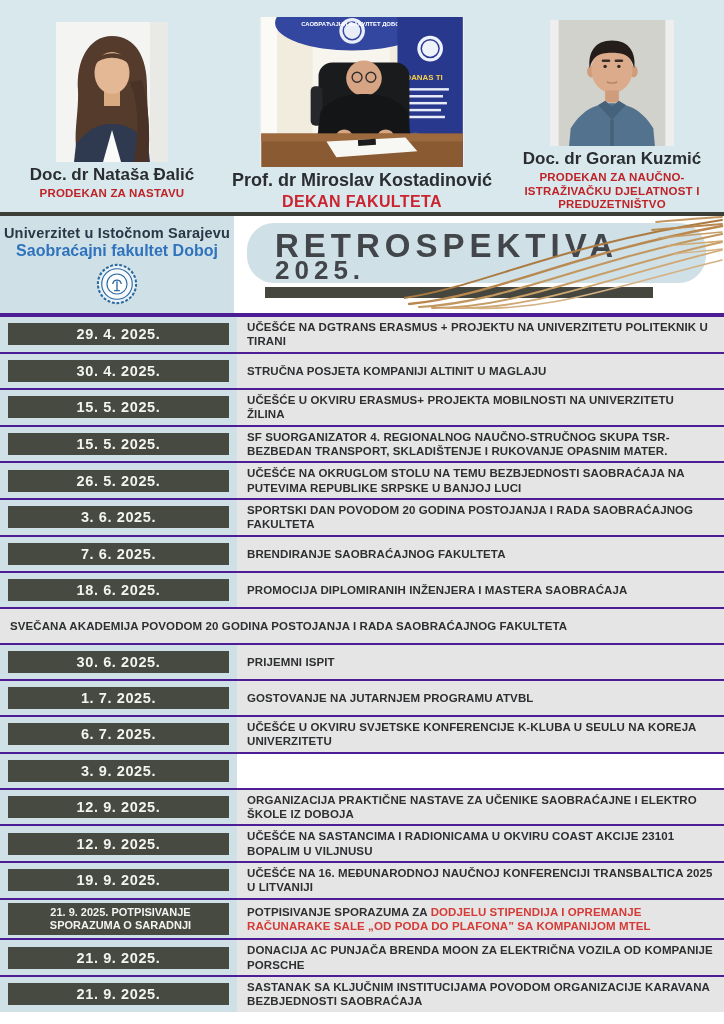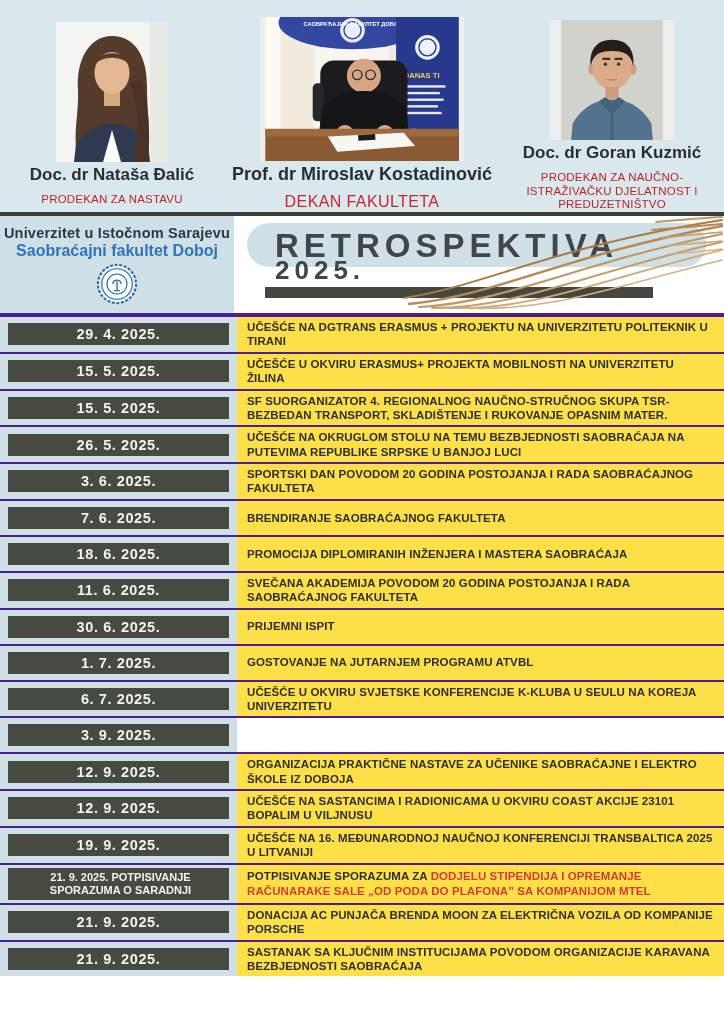--- a/index.html
+++ b/index.html
@@ -9,45 +9,45 @@
   
   .people{display:flex;height:212px;background:#d9e8ec;}
   .person{display:flex;flex-direction:column;align-items:center;}
   .p-left{width:224px;}  .p-center{width:276px;}  .p-right{width:224px;}
   .photo{display:block;background:#eee;}
   .p-left  .photo{width:112px;height:140px;margin-top:22px;}
   .p-center .photo{width:204px;height:152px;margin-top:17px;}
   .p-right .photo{width:124px;height:147px;margin-top:20px;}
   .name{margin-top:3px;font-size:17px;font-weight:bold;color:#2a2e33;white-space:nowrap;}
   .p-center .name{font-size:18px;}
-  .role{color:#bf2328;font-weight:normal;font-size:11.5px;text-align:center;line-height:1.18;margin-top:8px;max-width:225px;letter-spacing:.2px;}
+  .role{color:#bf2328;font-weight:bold;font-size:11.5px;text-align:center;line-height:1.18;margin-top:2px;max-width:225px;letter-spacing:.2px;}
   .p-center .role{font-size:16px;color:#cb2430;letter-spacing:.4px;text-align:center;}
 
   .rule{height:4px;background:#3c3f38;}
 
   
   .band{height:97px;display:flex;background:#a16207;}
   .band-left{width:234px;background:#cfe1e6;text-align:center;padding-top:9px;box-sizing:border-box;}
   .uni{font-size:14.5px;font-weight:bold;color:#2b3646;letter-spacing:.2px;}
   .fac{font-size:16px;font-weight:bold;color:#2f72bd;margin-top:1px;}
   .emblem{margin-top:3px;}
   .band-right{flex:1;position:relative;background:#fff;}
-  .pill{position:absolute;left:13px;top:7px;right:18px;height:44px;border-radius:27px;background:#cfe0e6;}
+  .pill{position:absolute;left:13px;top:7px;right:18px;height:60px;border-radius:27px;background:#cfe0e6;}
   .pill .t1{position:absolute;left:28px;top:4px;font-size:33px;font-weight:bold;color:#42464b;letter-spacing:5px;white-space:nowrap;}
   .pill .t2{position:absolute;left:28px;top:32px;font-size:26px;font-weight:bold;color:#42464b;letter-spacing:5px;}
   .bar{position:absolute;left:31px;top:71px;width:388px;height:11px;background:#45473f;}
   .swirls{position:absolute;right:0;top:0;}
 
   
   .events .row{display:flex;border-top:2px solid #4c1d95;min-height:34px;}
   .events .row:first-child{border-top-width:4px;}
   .date-cell{width:237px;background:#cfe1e6;display:flex;align-items:center;padding:3px 8px;box-sizing:border-box;}
   .date-box{flex:1;background:#474a41;color:#f3f3ef;font-size:14.5px;font-weight:bold;text-align:center;padding:3px 2px;letter-spacing:.6px;}
   .date-box.small{font-size:11px;line-height:1.2;letter-spacing:0;padding-left:6px;}
-  .text-cell{flex:1;display:flex;align-items:center;padding:3px 10px 3px 10px;background:#fde047;}
+  .text-cell{flex:1;display:flex;align-items:center;padding:3px 10px 3px 10px;background:#e5e5e5;}
   .text-cell p{margin:0;font-size:11.5px;font-weight:bold;line-height:1.25;color:#2d2f31;letter-spacing:.1px;}
   .red{color:#d53a36;}
 </style>
 </head>
 <body>
 
 <div class="page">
 
   <div class="people">
 
@@ -168,20 +168,28 @@
   <div class="events">
   <div class="row">
     <div class="date-cell">
       <div class="date-box">29. 4. 2025.</div>
     </div>
     <div class="text-cell">
       <p><span>UČEŠĆE NA DGTRANS ERASMUS + PROJEKTU NA UNIVERZITETU POLITEKNIK U TIRANI</span></p>
     </div>
   </div>
 
+  <div class="row">
+    <div class="date-cell">
+      <div class="date-box">30. 4. 2025.</div>
+    </div>
+    <div class="text-cell">
+      <p><span>STRUČNA POSJETA KOMPANIJI ALTINIT U MAGLAJU</span></p>
+    </div>
+  </div>
 
   <div class="row">
     <div class="date-cell">
       <div class="date-box">15. 5. 2025.</div>
     </div>
     <div class="text-cell">
       <p><span>UČEŠĆE U OKVIRU ERASMUS+ PROJEKTA MOBILNOSTI NA UNIVERZITETU ŽILINA</span></p>
     </div>
   </div>
 
@@ -224,23 +232,20 @@
   <div class="row">
     <div class="date-cell">
       <div class="date-box">18. 6. 2025.</div>
     </div>
     <div class="text-cell">
       <p><span>PROMOCIJA DIPLOMIRANIH INŽENJERA I MASTERA SAOBRAĆAJA</span></p>
     </div>
   </div>
 
   <div class="row">
-    <div class="date-cell">
-      <div class="date-box">11. 6. 2025.</div>
-    </div>
     <div class="text-cell">
       <p><span>SVEČANA AKADEMIJA POVODOM 20 GODINA POSTOJANJA I RADA SAOBRAĆAJNOG FAKULTETA</span></p>
     </div>
   </div>
 
   <div class="row">
     <div class="date-cell">
       <div class="date-box">30. 6. 2025.</div>
     </div>
     <div class="text-cell">

